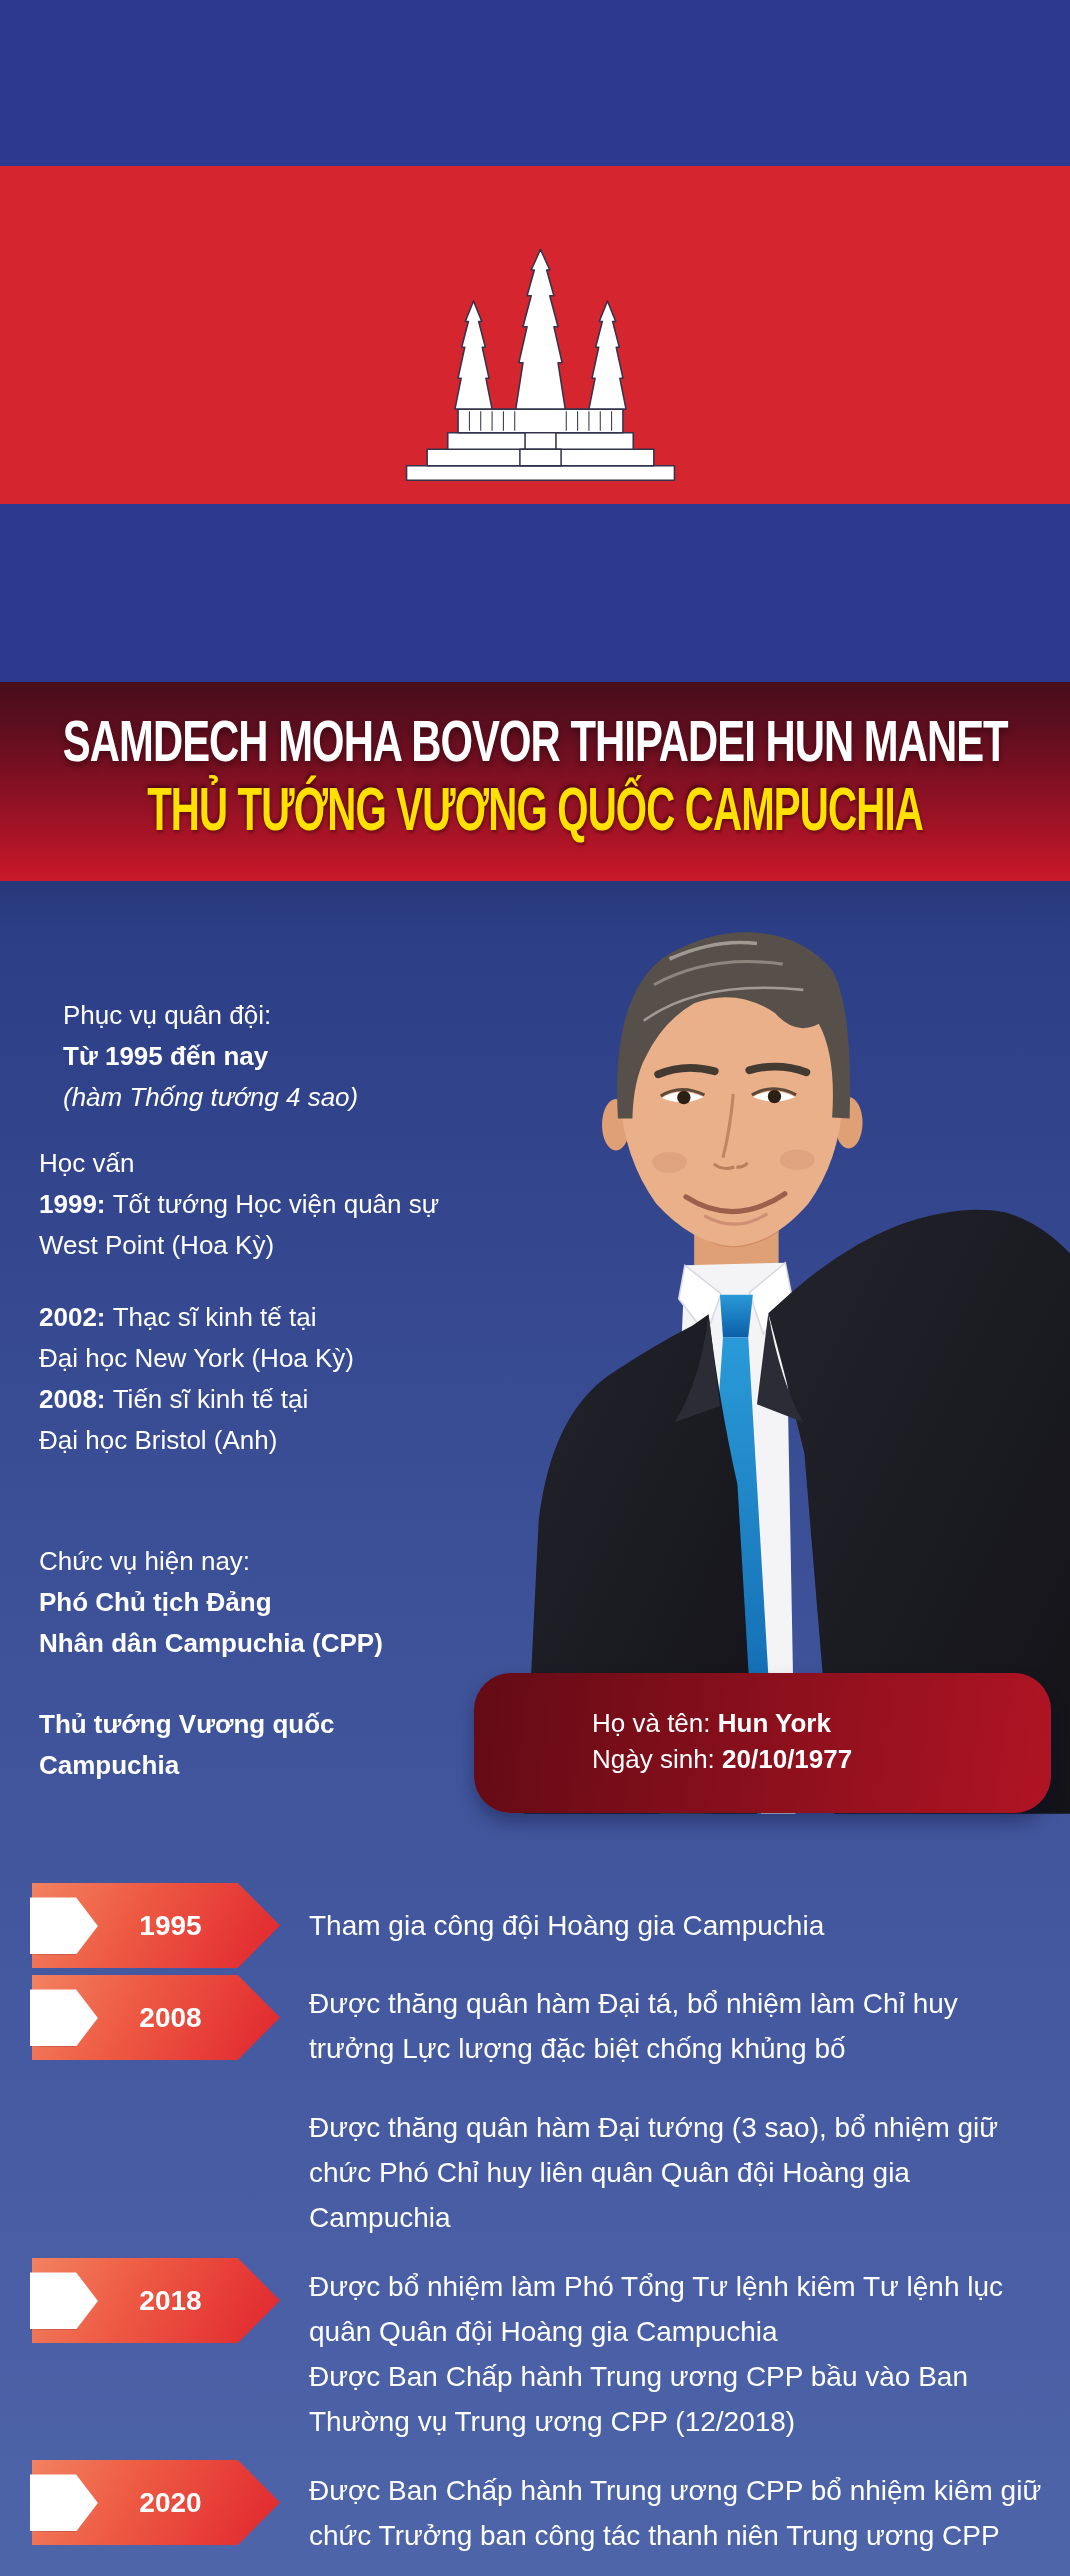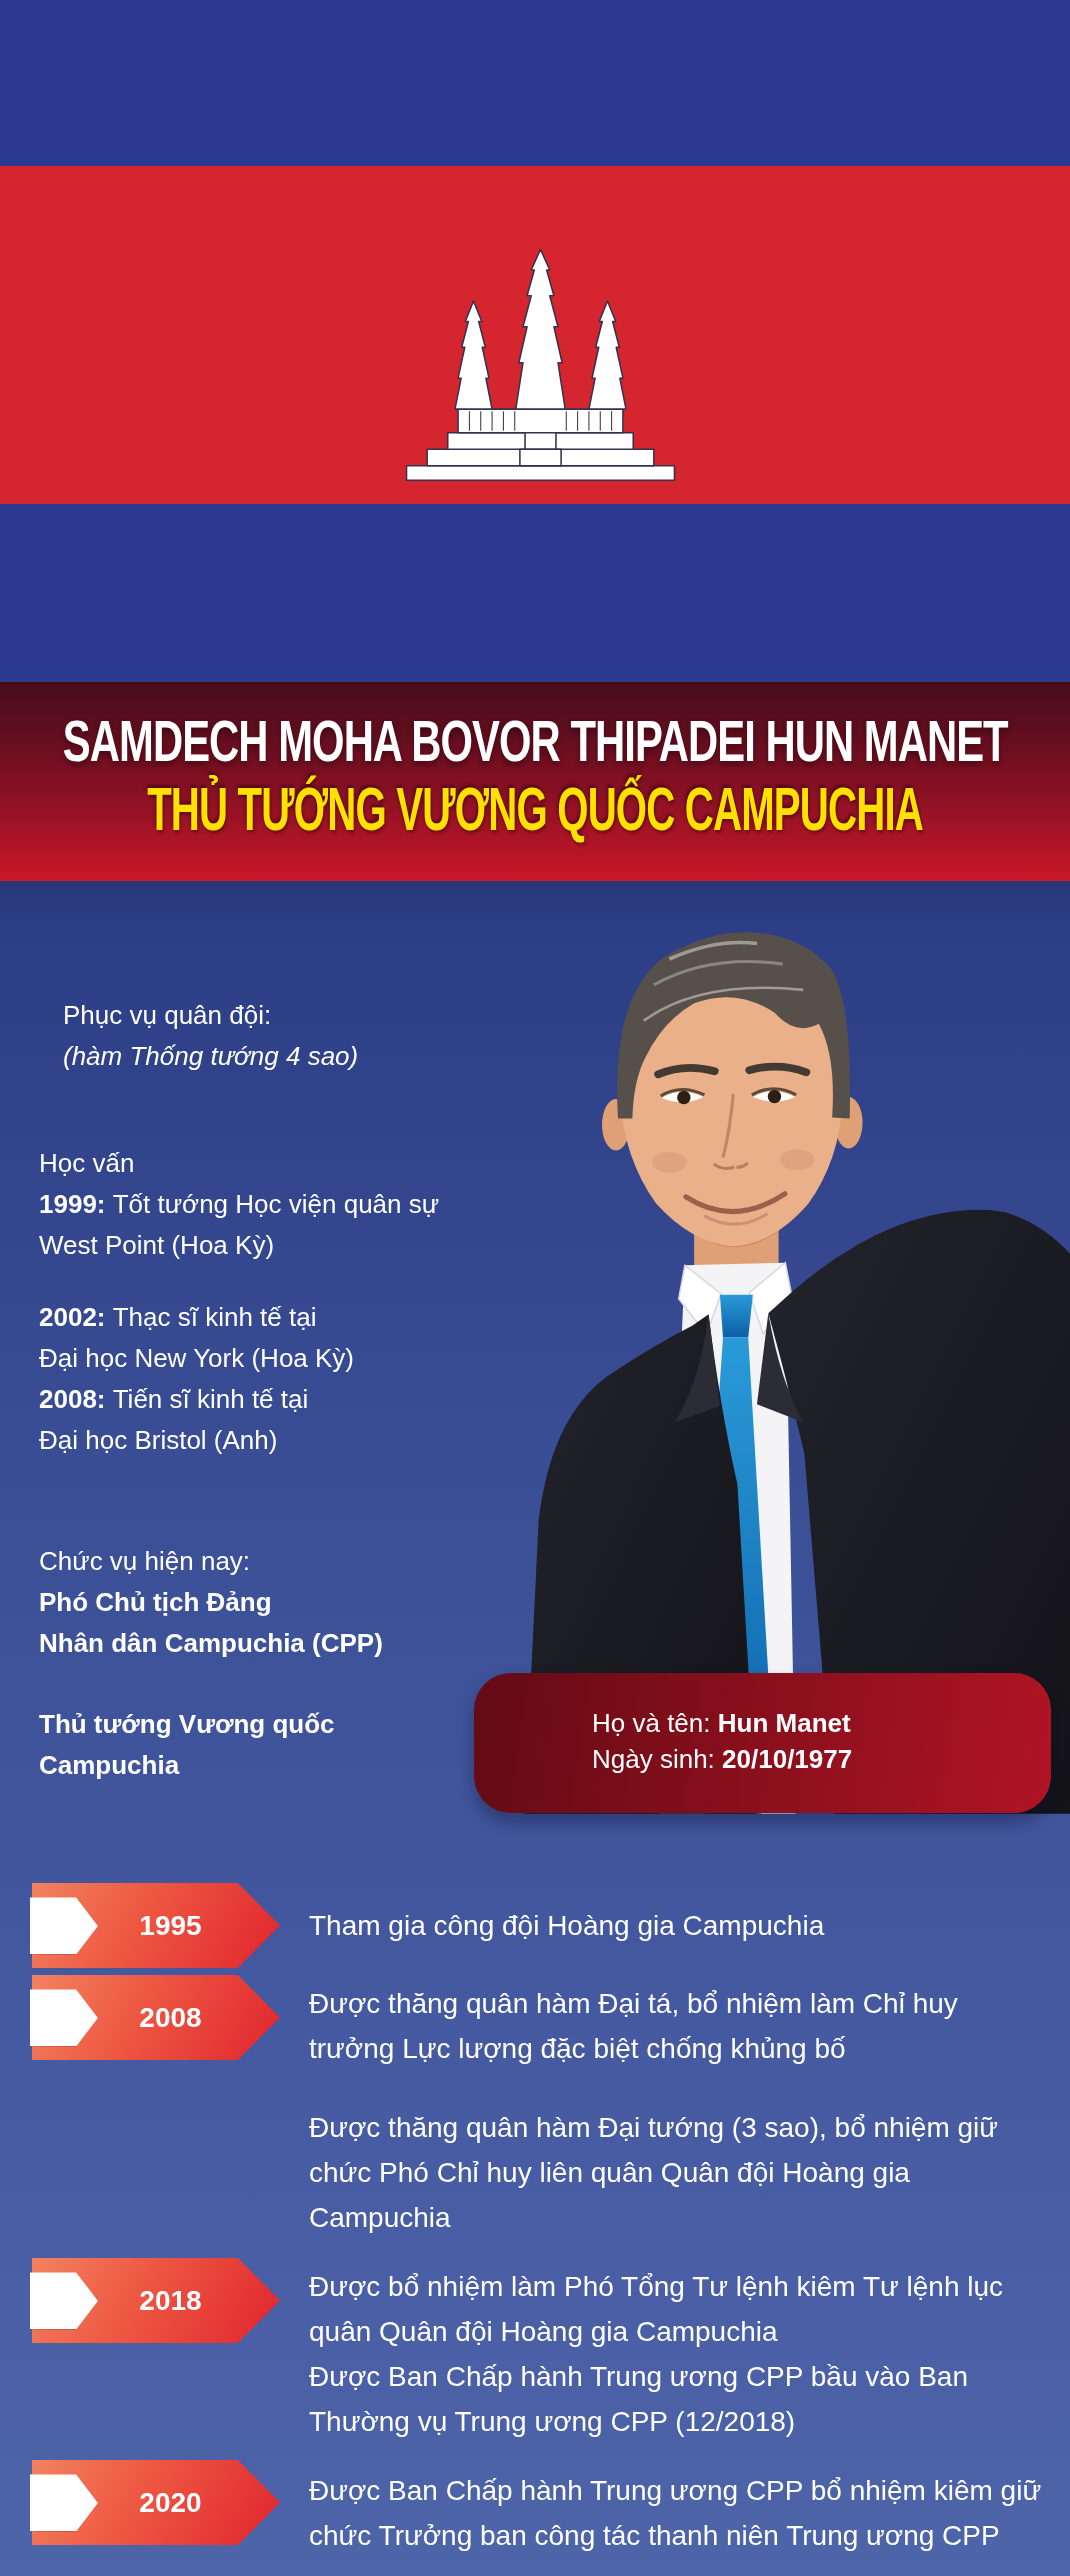--- a/index.html
+++ b/index.html
@@ -172,20 +172,21 @@
     <path d="M386 508 Q 404 522 426 514 M 452 506 Q 442 516 430 514" stroke="#b97f5c" stroke-width="6" fill="none"></path>
 
     <path d="M332 572 Q 426 632 524 566" stroke="#9c5f4c" stroke-width="10" fill="none" stroke-linecap="round"></path>
     <path d="M370 610 Q 428 642 488 606" stroke="#cf8f74" stroke-width="6" fill="none" stroke-linecap="round"></path>
     <ellipse cx="300" cy="505" rx="34" ry="20" fill="rgba(180,110,75,0.18)"></ellipse>
     <ellipse cx="548" cy="500" rx="34" ry="20" fill="rgba(180,110,75,0.18)"></ellipse>
   </svg>
 
   <div class="bio bio-service" style="position:absolute;">
     <div>Phục vụ quân đội:</div>
+    <div class="b">Từ 1995 đến nay</div>
     <div class="i">(hàm Thống tướng 4 sao)</div>
   </div>
 
   <div class="bio bio-education" style="position:absolute;">
     <div>Học vấn</div>
     <div class="edu-item">
       <div><span class="year-inline">1999:</span><span>Tốt tướng Học viện quân sự</span></div>
       <div>West Point (Hoa Kỳ)</div>
     </div>
     <div class="edu-item gap1">
@@ -202,21 +203,21 @@
     <div>Chức vụ hiện nay:</div>
     <div class="pos-block prelines">Phó Chủ tịch Đảng
 Nhân dân Campuchia (CPP)</div>
     <div class="pos-block prelines pos-gap">Thủ tướng Vương quốc
 Campuchia</div>
   </div>
 
   <div class="name-box">
     <div>
       <span>Họ và tên:</span>
-      <span class="b">Hun Manet</span>
+      <span class="b">Hun York</span>
     </div>
     <div>
       <span>Ngày sinh:</span>
       <span class="b">20/10/1977</span>
     </div>
   </div>
 
   <div class="badge" style="top:1883px">
     <div class="badge-red"></div>
     <div class="badge-white-arrow"></div>

